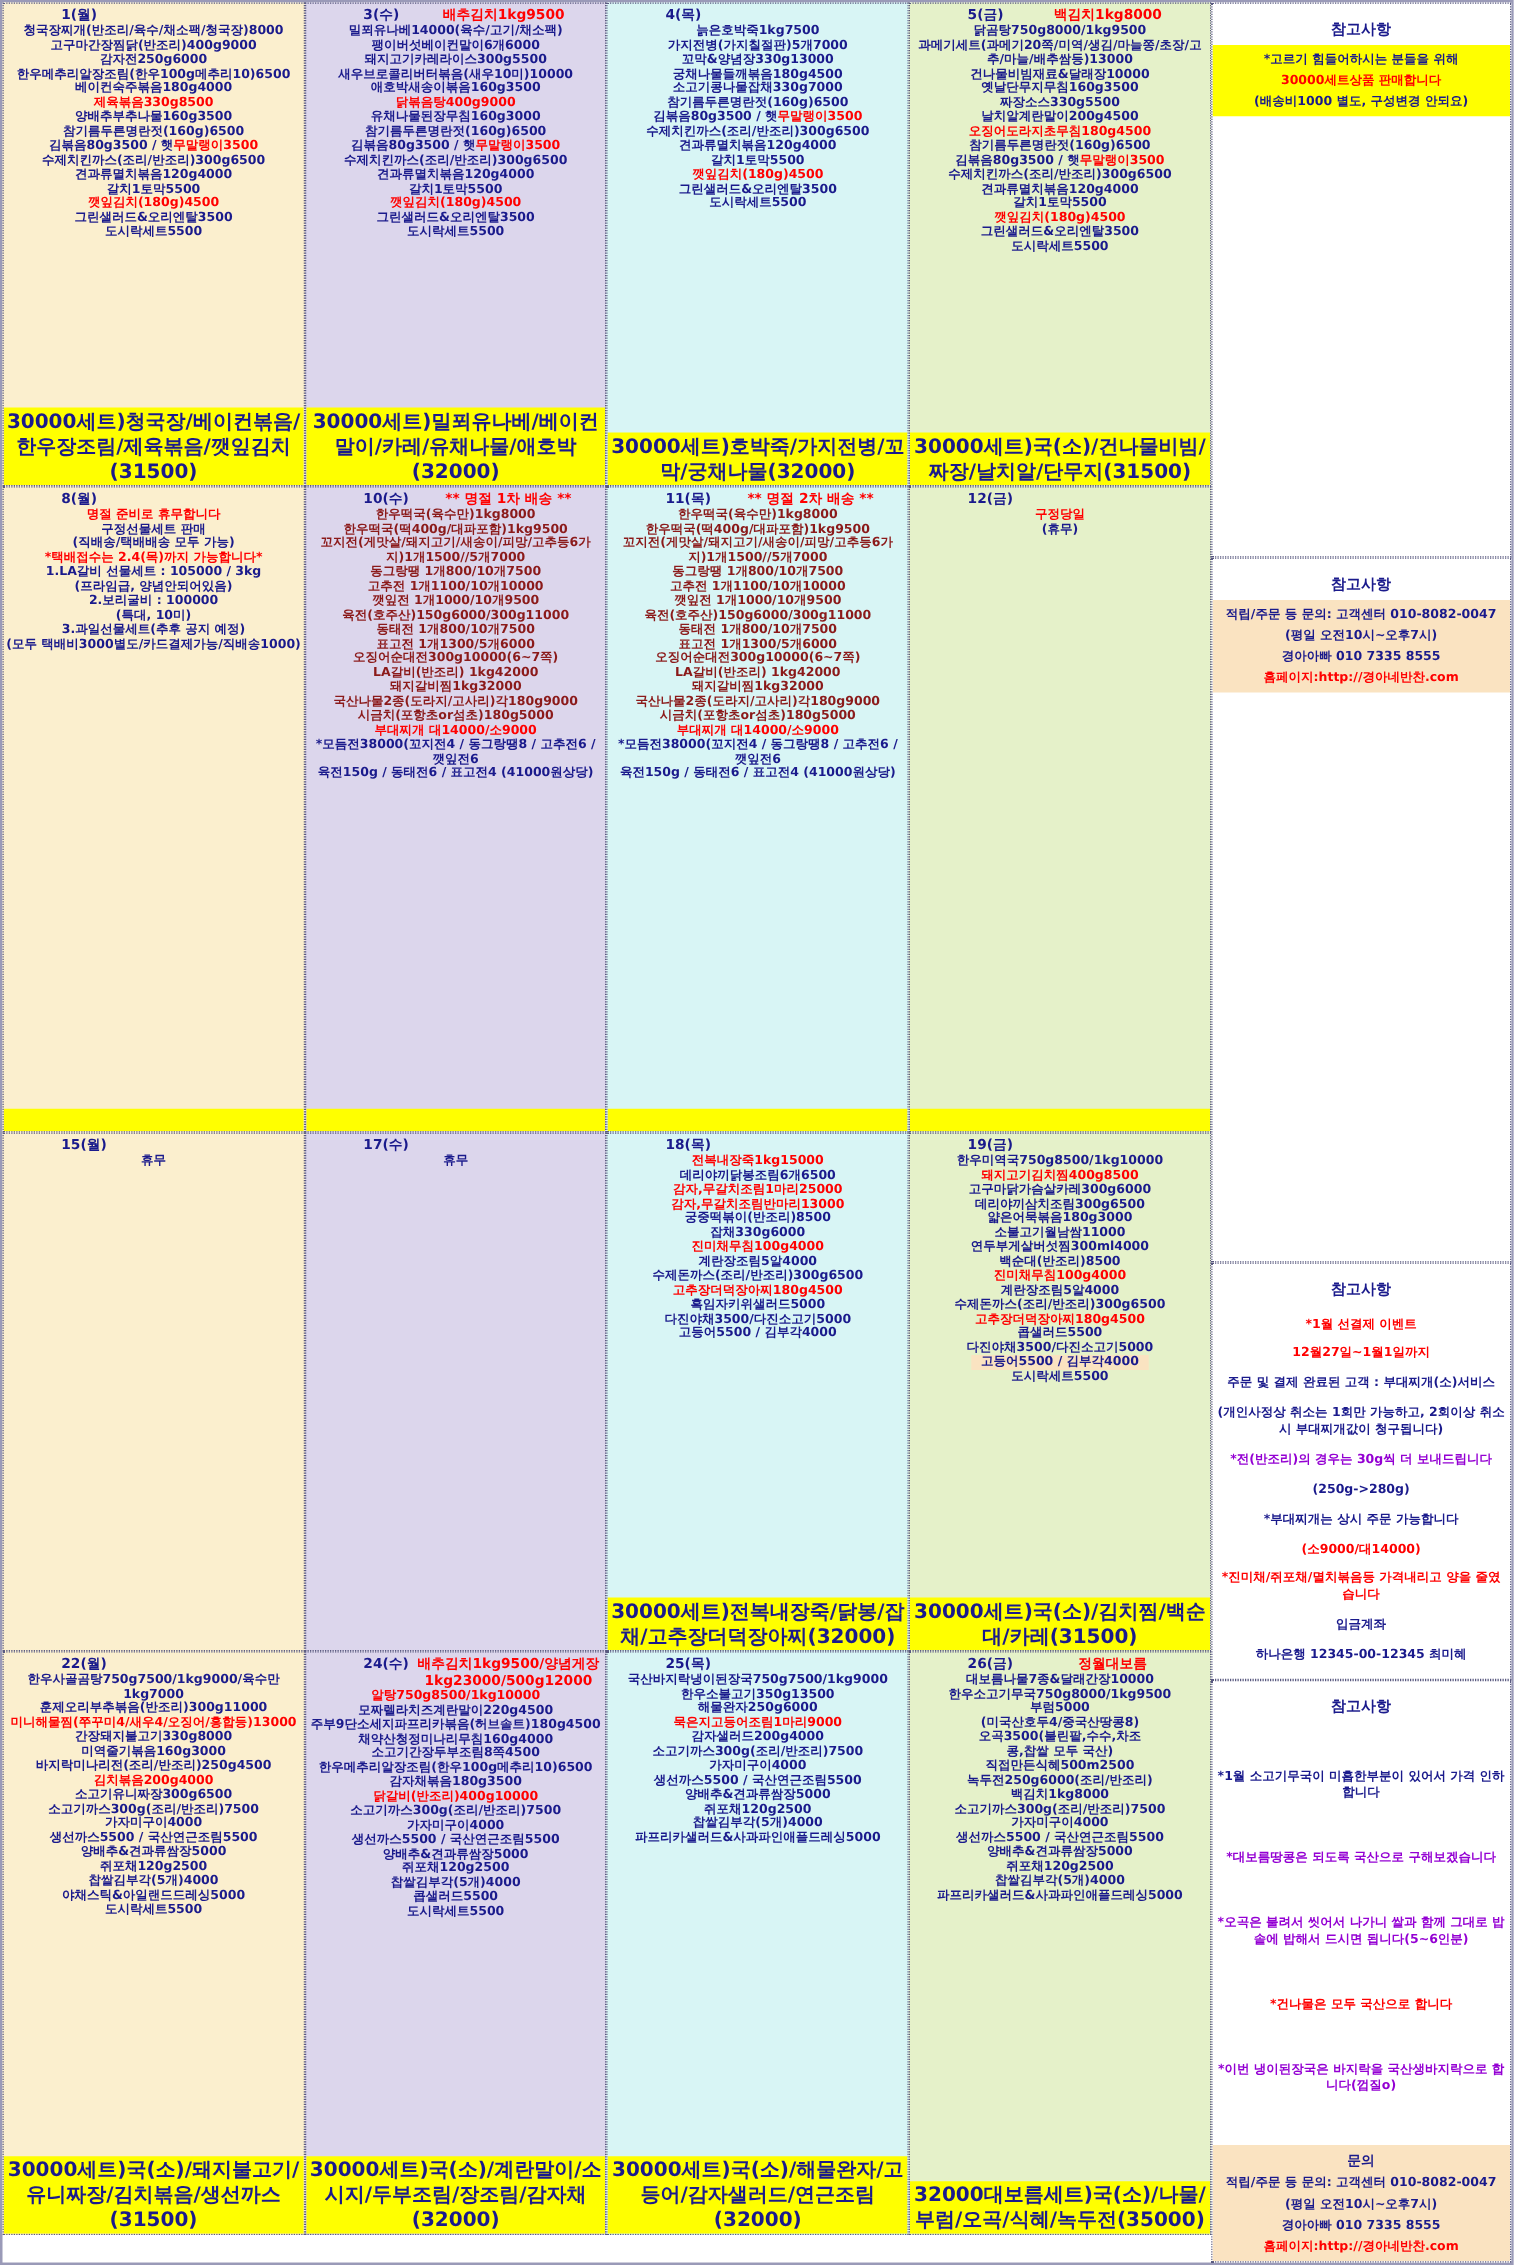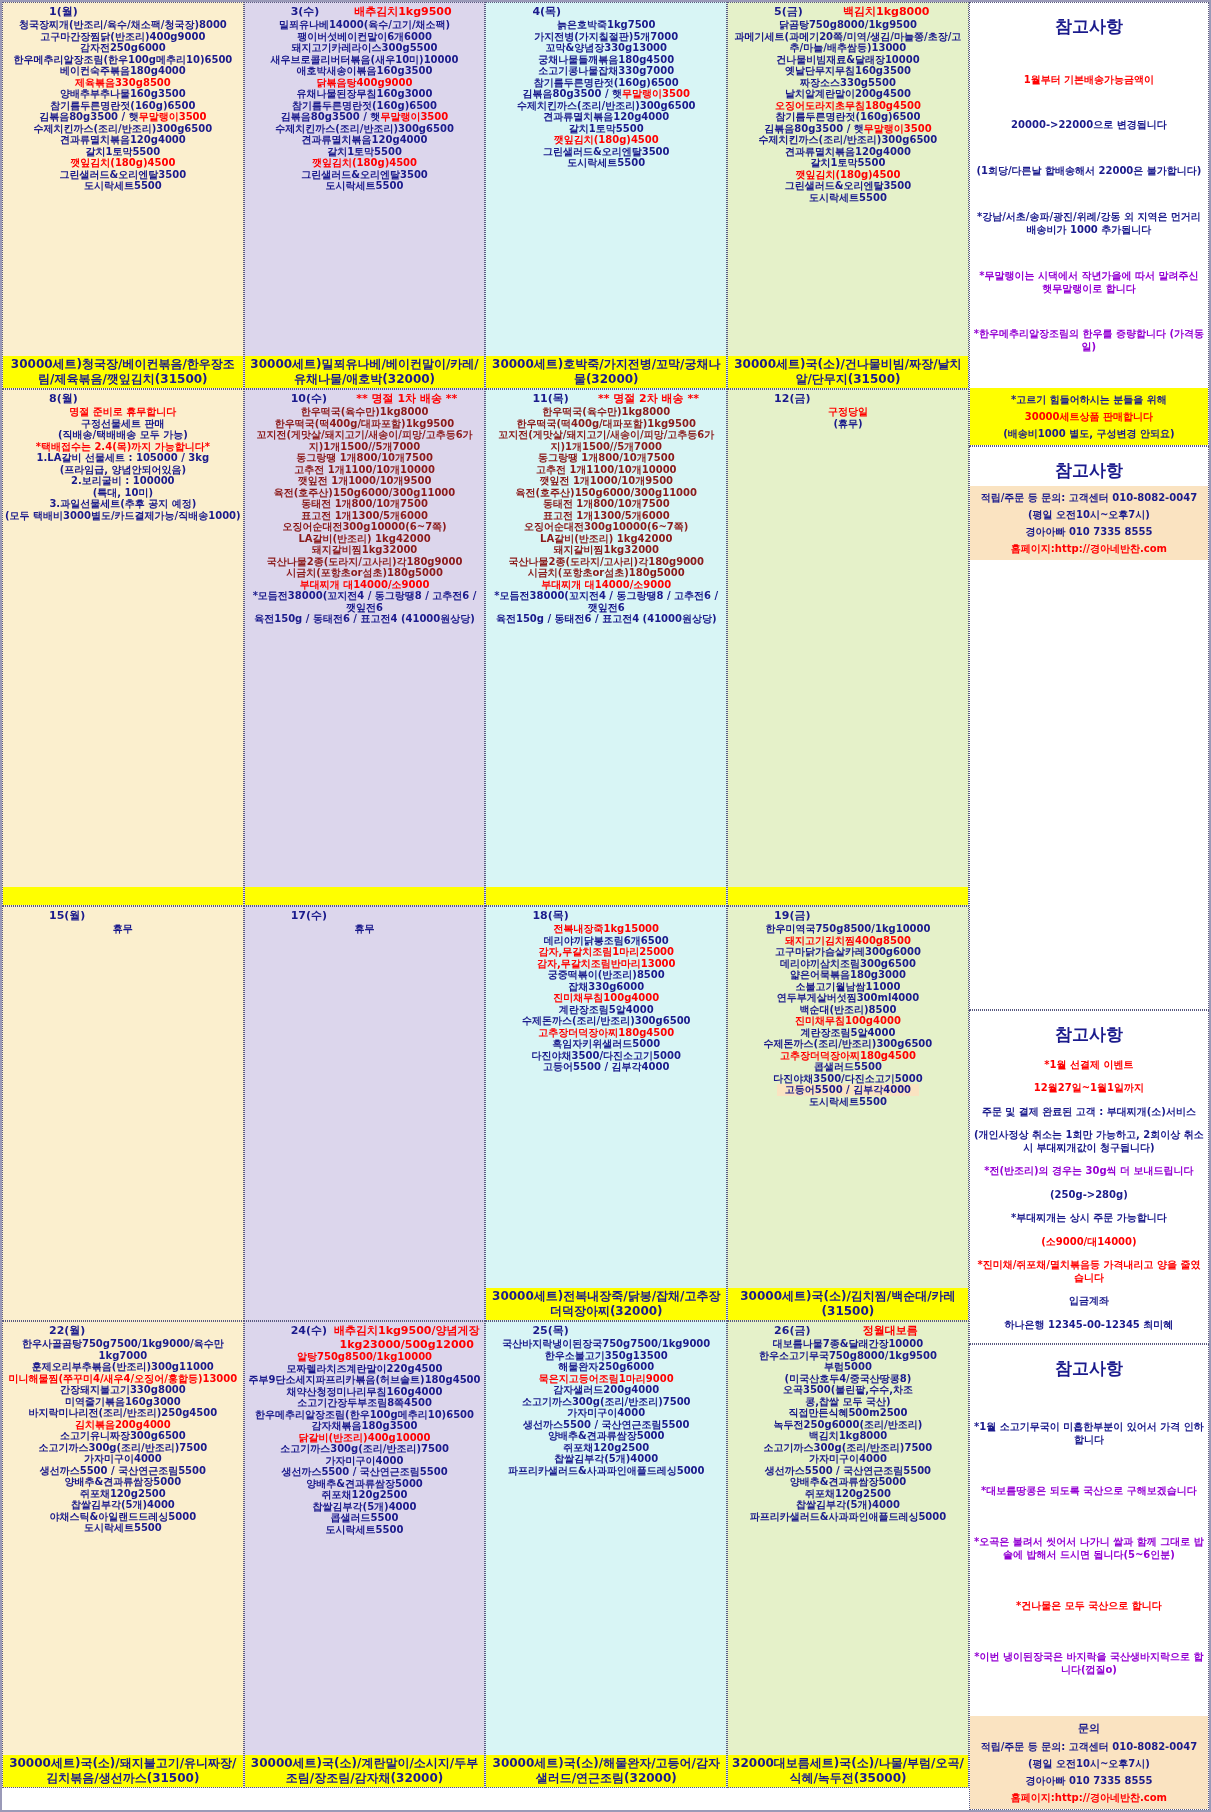--- a/index.html
+++ b/index.html
@@ -11,25 +11,25 @@
   .wr0{height:387px}.wr1{height:517px}.wr2{height:415px}.wr3{height:467px}
   .cell{border:1px dotted #5a5a80;box-sizing:border-box;display:flex;flex-direction:column;overflow:hidden;padding:1px 2px;}
   .col0{background:#FBEFCE}.col1{background:#DCD6EC}.col2{background:#D8F5F5}.col3{background:#E5F1C9}
   .date-row{display:flex;align-items:baseline;gap:4px;font-size:11px;font-weight:bold;flex-wrap:wrap;flex:0 0 auto;margin-left:44px;}
   .date{color:#1A1A8C;white-space:nowrap;}
   .dnote{color:#FF0000;flex:1;text-align:center;}
   .items{flex:1 1 auto;display:flex;flex-direction:column;justify-content:flex-start;align-items:center;text-align:center;min-height:0;}
   .item{font-size:10px;font-weight:bold;line-height:1.15;}
   .c-n{color:#1A1A8C}.c-r{color:#FF0000}.c-m{color:#8B1A1A}.c-p{color:#9400D3}
   .c-nb{color:#1A1A8C;background:#FAE3C1;display:inline-block;padding:0 8px;}
-  .cfooter{background:#FFFF00;color:#1A1A8C;font-weight:bold;font-size:12px;text-align:center;margin:16px -2px -1px;min-height:16px;line-height:1.25;padding:1px 2px;flex:0 0 auto;}
+  .cfooter{background:#FFFF00;color:#1A1A8C;font-weight:bold;font-size:16px;text-align:center;margin:16px -2px -1px;min-height:16px;line-height:1.25;padding:1px 2px;flex:0 0 auto;}
   .notes-col{width:241px;display:flex;flex-direction:column;}
   .note-box{border:1px dotted #5a5a80;box-sizing:border-box;background:#ffffff;display:flex;flex-direction:column;padding:2px 3px;overflow:hidden;}
   .nb0{height:445px}.nb1{height:565px}.nb2{height:335px}.nb3{height:467px}
-  .ntitle{color:#1A1A8C;font-weight:bold;font-size:17px;text-align:center;padding:10px 0 2px;flex:0 0 auto;}
+  .ntitle{color:#1A1A8C;font-weight:bold;font-size:12px;text-align:center;padding:10px 0 2px;flex:0 0 auto;}
   .nbody{flex:1 1 auto;display:flex;flex-direction:column;justify-content:space-evenly;text-align:center;min-height:0;}
   .nline{font-size:10px;font-weight:bold;line-height:1.3;}
   .hl{margin:2px -3px -2px;padding:5px 3px;text-align:center;display:flex;flex-direction:column;gap:4px;justify-content:center;flex:0 0 auto;}
   .hl-yellow{background:#FFFF00}
   .hl-peach{background:#FAE3C1}
   .hl .htitle{color:#1A1A8C;font-size:11px;font-weight:bold;}
 </style>
 </head>
 <body>
 
@@ -369,28 +369,20 @@
               <div class="item"><span class="c-n">파프리카샐러드&amp;사과파인애플드레싱5000</span></div>
             </div>
             <div class="cfooter">32000대보름세트)국(소)/나물/부럼/오곡/식혜/녹두전(35000)</div>
           </div>
         </div>
       </div>
   </div>
   <div class="notes-col">
       <div class="note-box nb0">
         <div class="ntitle">참고사항</div>
-        <div class="nbody">
-          <div class="nline c-r">1월부터 기본배송가능금액이</div>
-          <div class="nline c-n">20000-&gt;22000으로 변경됩니다</div>
-          <div class="nline c-n">(1회당/다른날 합배송해서 22000은 불가합니다)</div>
-          <div class="nline c-n">*강남/서초/송파/광진/위례/강동 외 지역은 먼거리 배송비가 1000 추가됩니다</div>
-          <div class="nline c-p">*무말랭이는 시댁에서 작년가을에 따서 말려주신 햇무말랭이로 합니다</div>
-          <div class="nline c-p">*한우메추리알장조림의 한우를 증량합니다 (가격동일)</div>
-        </div>
         <div class="hl hl-yellow">
           <div class="nline c-n">*고르기 힘들어하시는 분들을 위해</div>
           <div class="nline c-r">30000세트상품 판매합니다</div>
           <div class="nline c-n">(배송비1000 별도, 구성변경 안되요)</div>
         </div>
       </div>
       <div class="note-box nb1">
         <div class="ntitle">참고사항</div>
         <div class="hl hl-peach">
           <div class="nline c-n">적립/주문 등 문의: 고객센터 010-8082-0047</div>

